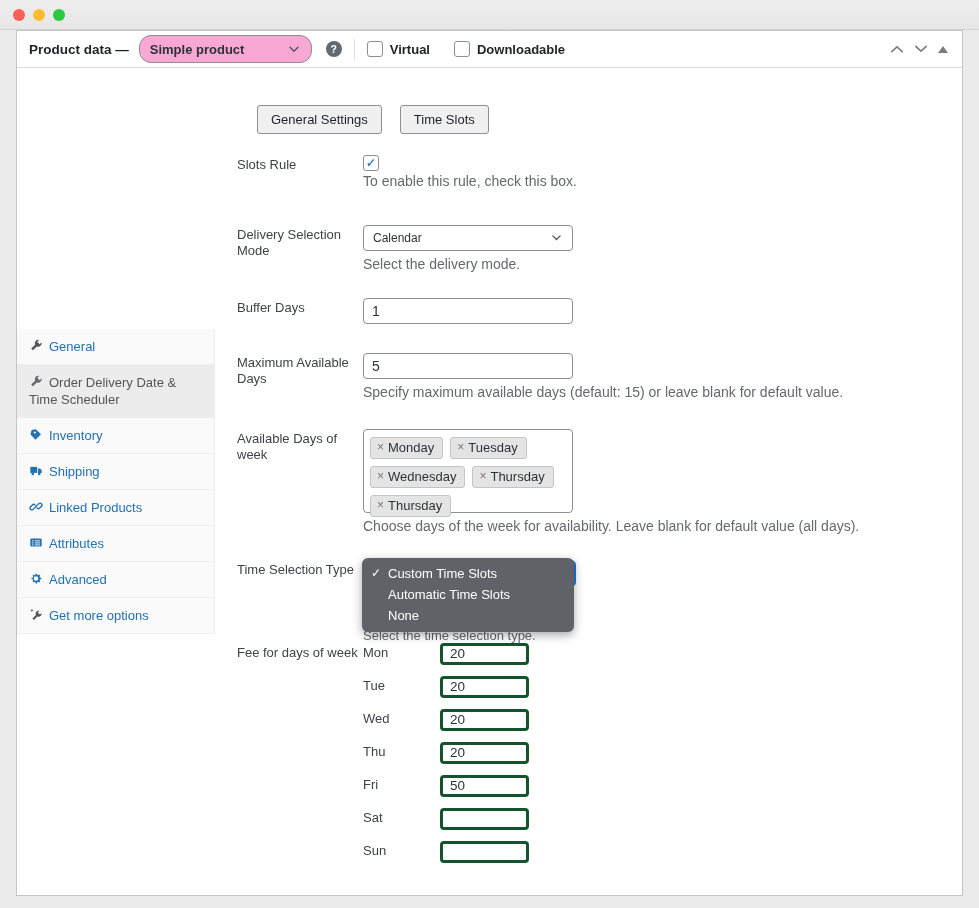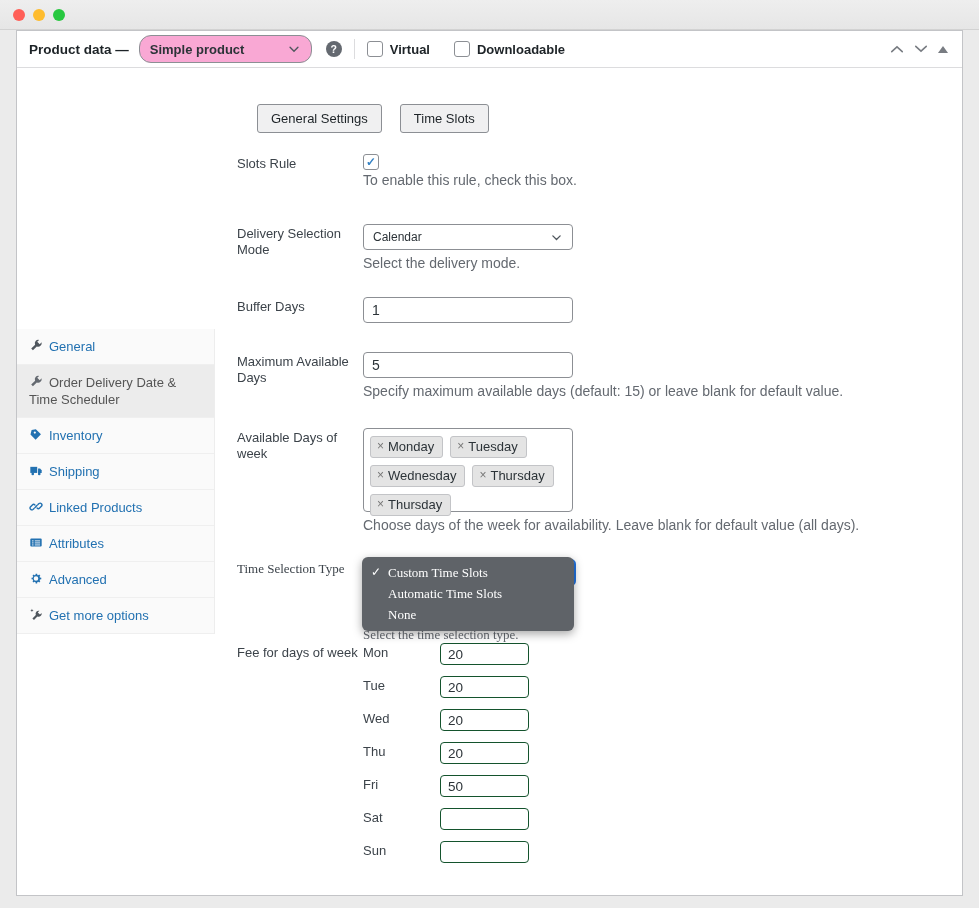--- a/index.html
+++ b/index.html
@@ -92,21 +92,21 @@
   .form-row { display:flex; }
   .row-label { width:126px; flex:0 0 126px; padding-top:2px; color:#3c434a; line-height:16px; }
   .row-field { flex:1; }
   .helper { color:#646970; margin-top:5px; font-size:14px; }
 
   .row-enable   { margin-bottom:36px; }
   .row-delivery { margin-bottom:26px; }
   .row-buffer   { margin-bottom:29px; }
   .row-max      { margin-bottom:29px; }
   .row-days     { margin-bottom:26px; }
-  .row-time     { margin-bottom:0;font-family:Liberation Serif, serif; }
+  .row-time     { margin-bottom:0; }
 
   .text-input {
     width:210px; height:26px; border:1px solid #8c8f94; border-radius:4px;
     padding:0 8px; font-size:14px; color:#2c3338; background:#fff;
     font-family:"Liberation Sans", sans-serif;
   }
   .select-box {
     width:210px; height:26px; border:1px solid #8c8f94; border-radius:4px;
     background:#fff; display:flex; align-items:center; padding:0 9px;
     font-size:12px; color:#2c3338; cursor:pointer;
@@ -141,21 +141,21 @@
     color:#fff; font-size:13px; padding:2px 10px 2px 26px;
     position:relative; line-height:17px; cursor:pointer;
   }
   .dd-opt .check { position:absolute; left:9px; top:2px; font-size:12px; }
   .dd-helper { color:#646970; margin-top:3px; }
 
   
   .fee-row { display:flex; align-items:flex-start; margin-bottom:11px; }
   .fee-day { width:77px; padding-top:2px; color:#3c434a; }
   .fee-input {
-    width:89px; height:22px; border:1px solid #14532d; border-radius:4px;
+    width:89px; height:22px; border:3px solid #14532d; border-radius:4px;
     padding:0 7px; font-size:13.5px; color:#2c3338;
     font-family:"Liberation Sans", sans-serif;
   }
 
   svg { display:block; }
   .chev svg { display:block; }
 </style>
 </head>
 <body>
 

